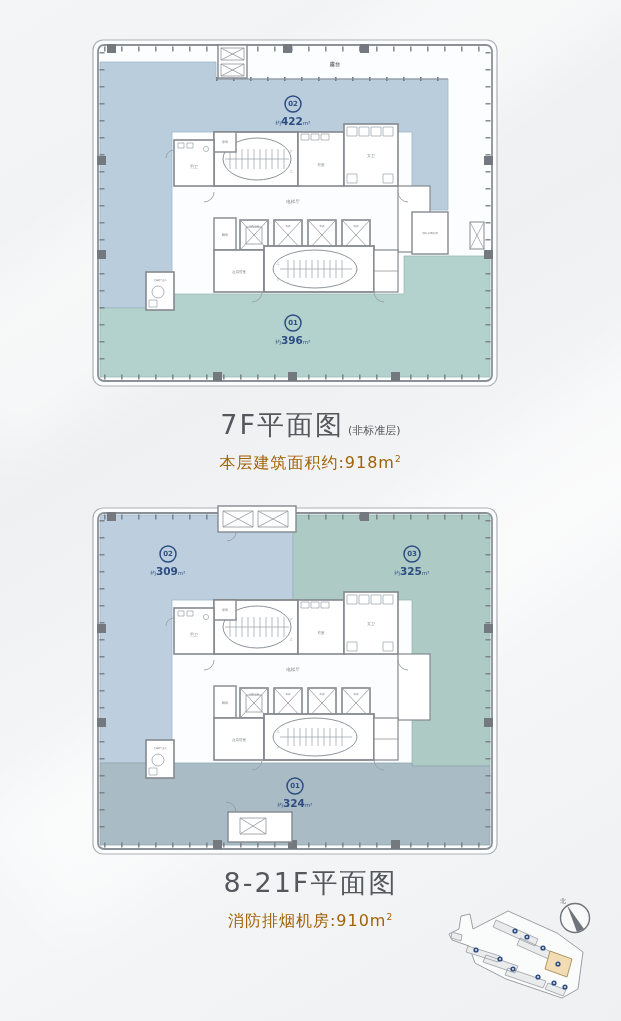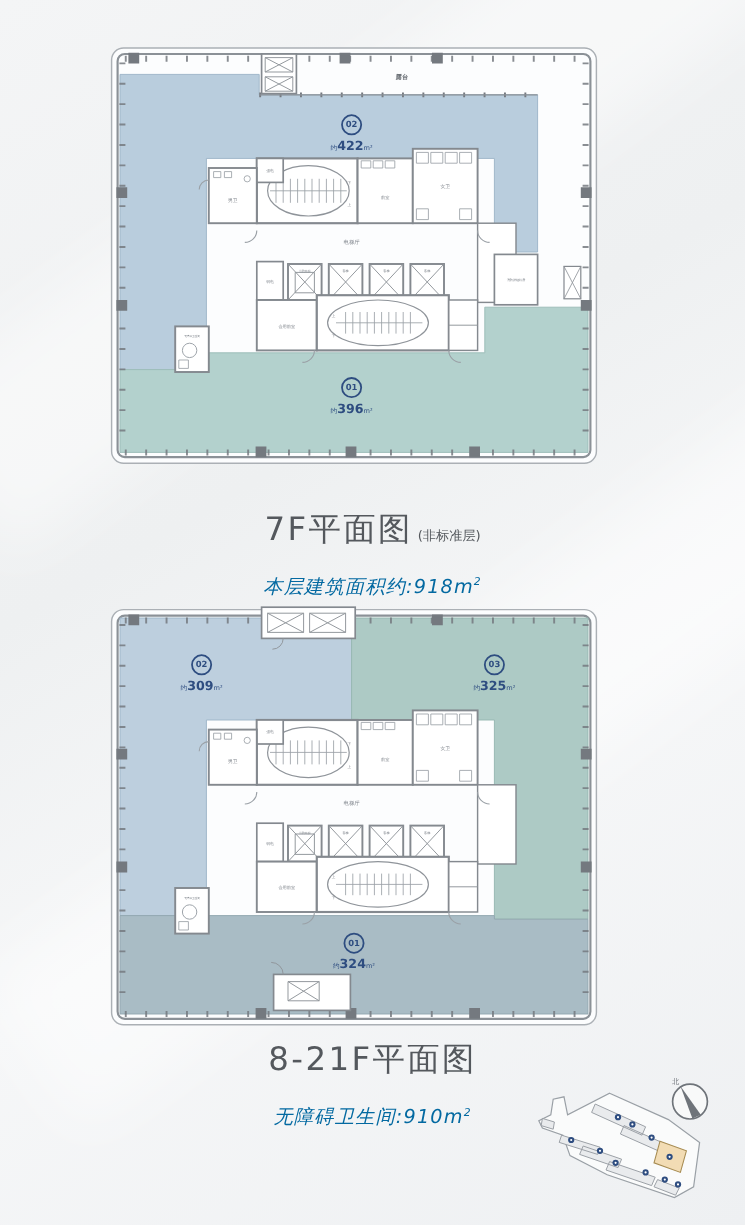--- a/index.html
+++ b/index.html
@@ -8,23 +8,23 @@
     background:linear-gradient(150deg,#f4f5f6 0%,#eef0f1 38%,#f6f7f8 62%,#eef0f2 100%);
     font-family:"DejaVu Sans","Liberation Sans",sans-serif;
   }
   .streak{position:absolute;width:900px;height:150px;background:rgba(255,255,255,.45);
     transform:rotate(-36deg);filter:blur(22px);pointer-events:none;}
   #stage{position:absolute;left:0;top:0;}
   svg{font-family:inherit;}
   .plan-title{position:absolute;left:0;width:621px;text-align:center;color:#54585d;}
   .t-main{font-size:27px;letter-spacing:2px;color:#54585d;}
   .t-note{font-size:11px;color:#54585d;margin-left:4px;}
-  .t-sub{margin-top:20px;font-size:16px;color:#0369a1;letter-spacing:1px;font-style:italic;}
+  .t-sub{margin-top:10px;font-size:16px;color:#a16207;letter-spacing:1px;}
   .t-sub sup{font-size:9px;}
-  #title1{top:423px;}
+  #title1{top:407px;}
   #title2{top:865px;}
   .room-label{fill:#80868d;}
   .wall{stroke:#84898f;fill:#ffffff;}
 </style>
 </head>
 <body>
 
 <div class="streak" style="left:-120px;top:60px"></div>
 <div class="streak" style="left:-60px;top:540px"></div>
 
@@ -212,14 +212,14 @@
     </g>
   </g>
 </svg>
 
 <div class="plan-title" id="title1">
   <span class="t-main">7F平面图</span><span class="t-note">(非标准层)</span>
   <div class="t-sub"><span>本层建筑面积约:918m</span><sup>2</sup></div>
 </div>
 <div class="plan-title" id="title2">
   <span class="t-main">8-21F平面图</span>
-  <div class="t-sub"><span>无障碍卫生间:910m</span><sup>2</sup></div>
+  <div class="t-sub"><span>消防排烟机房:910m</span><sup>2</sup></div>
 </div>
 
 </body></html>

